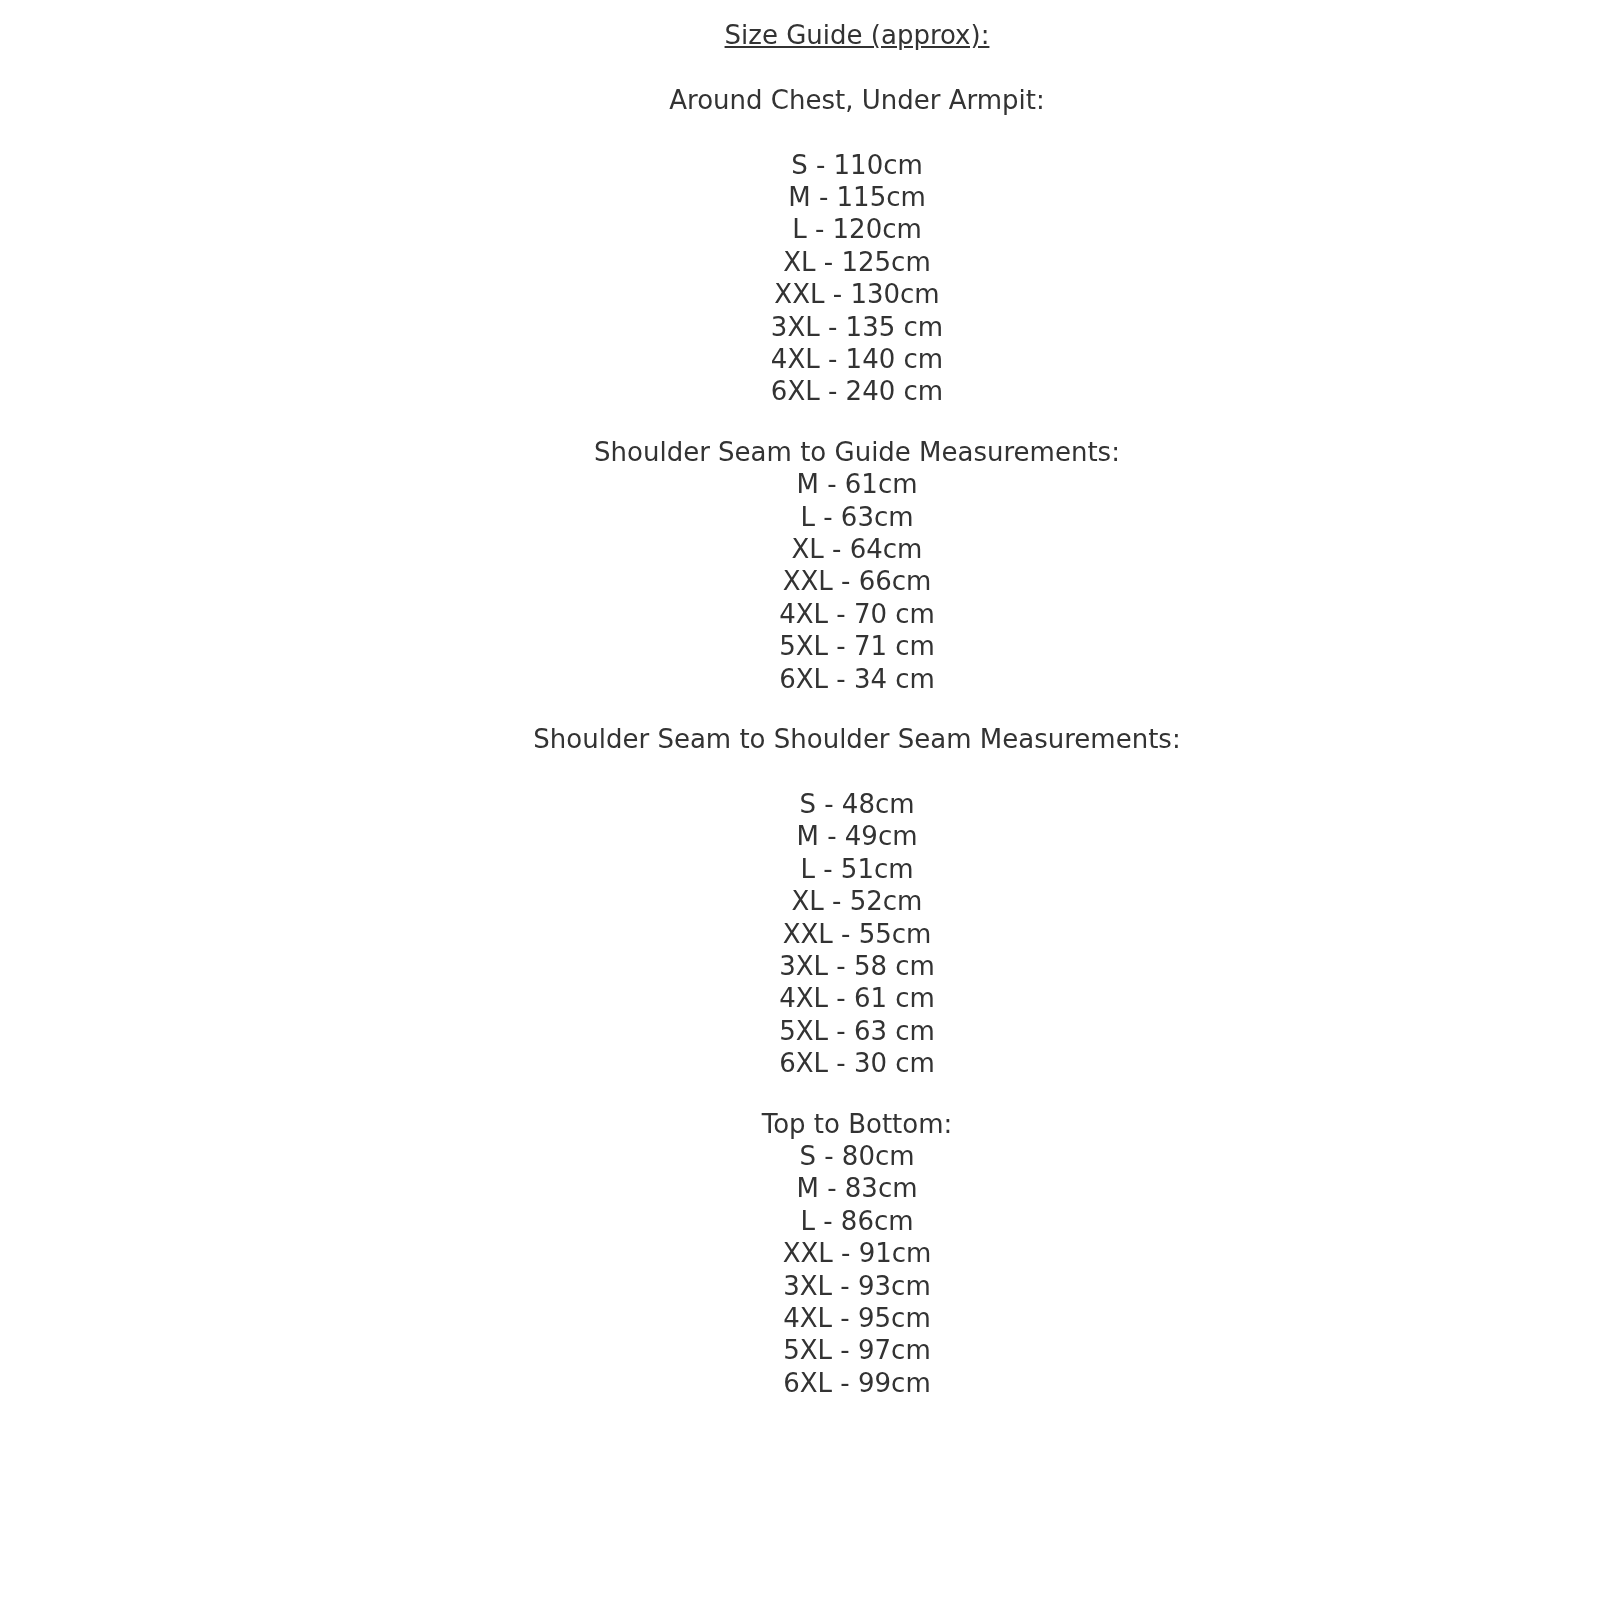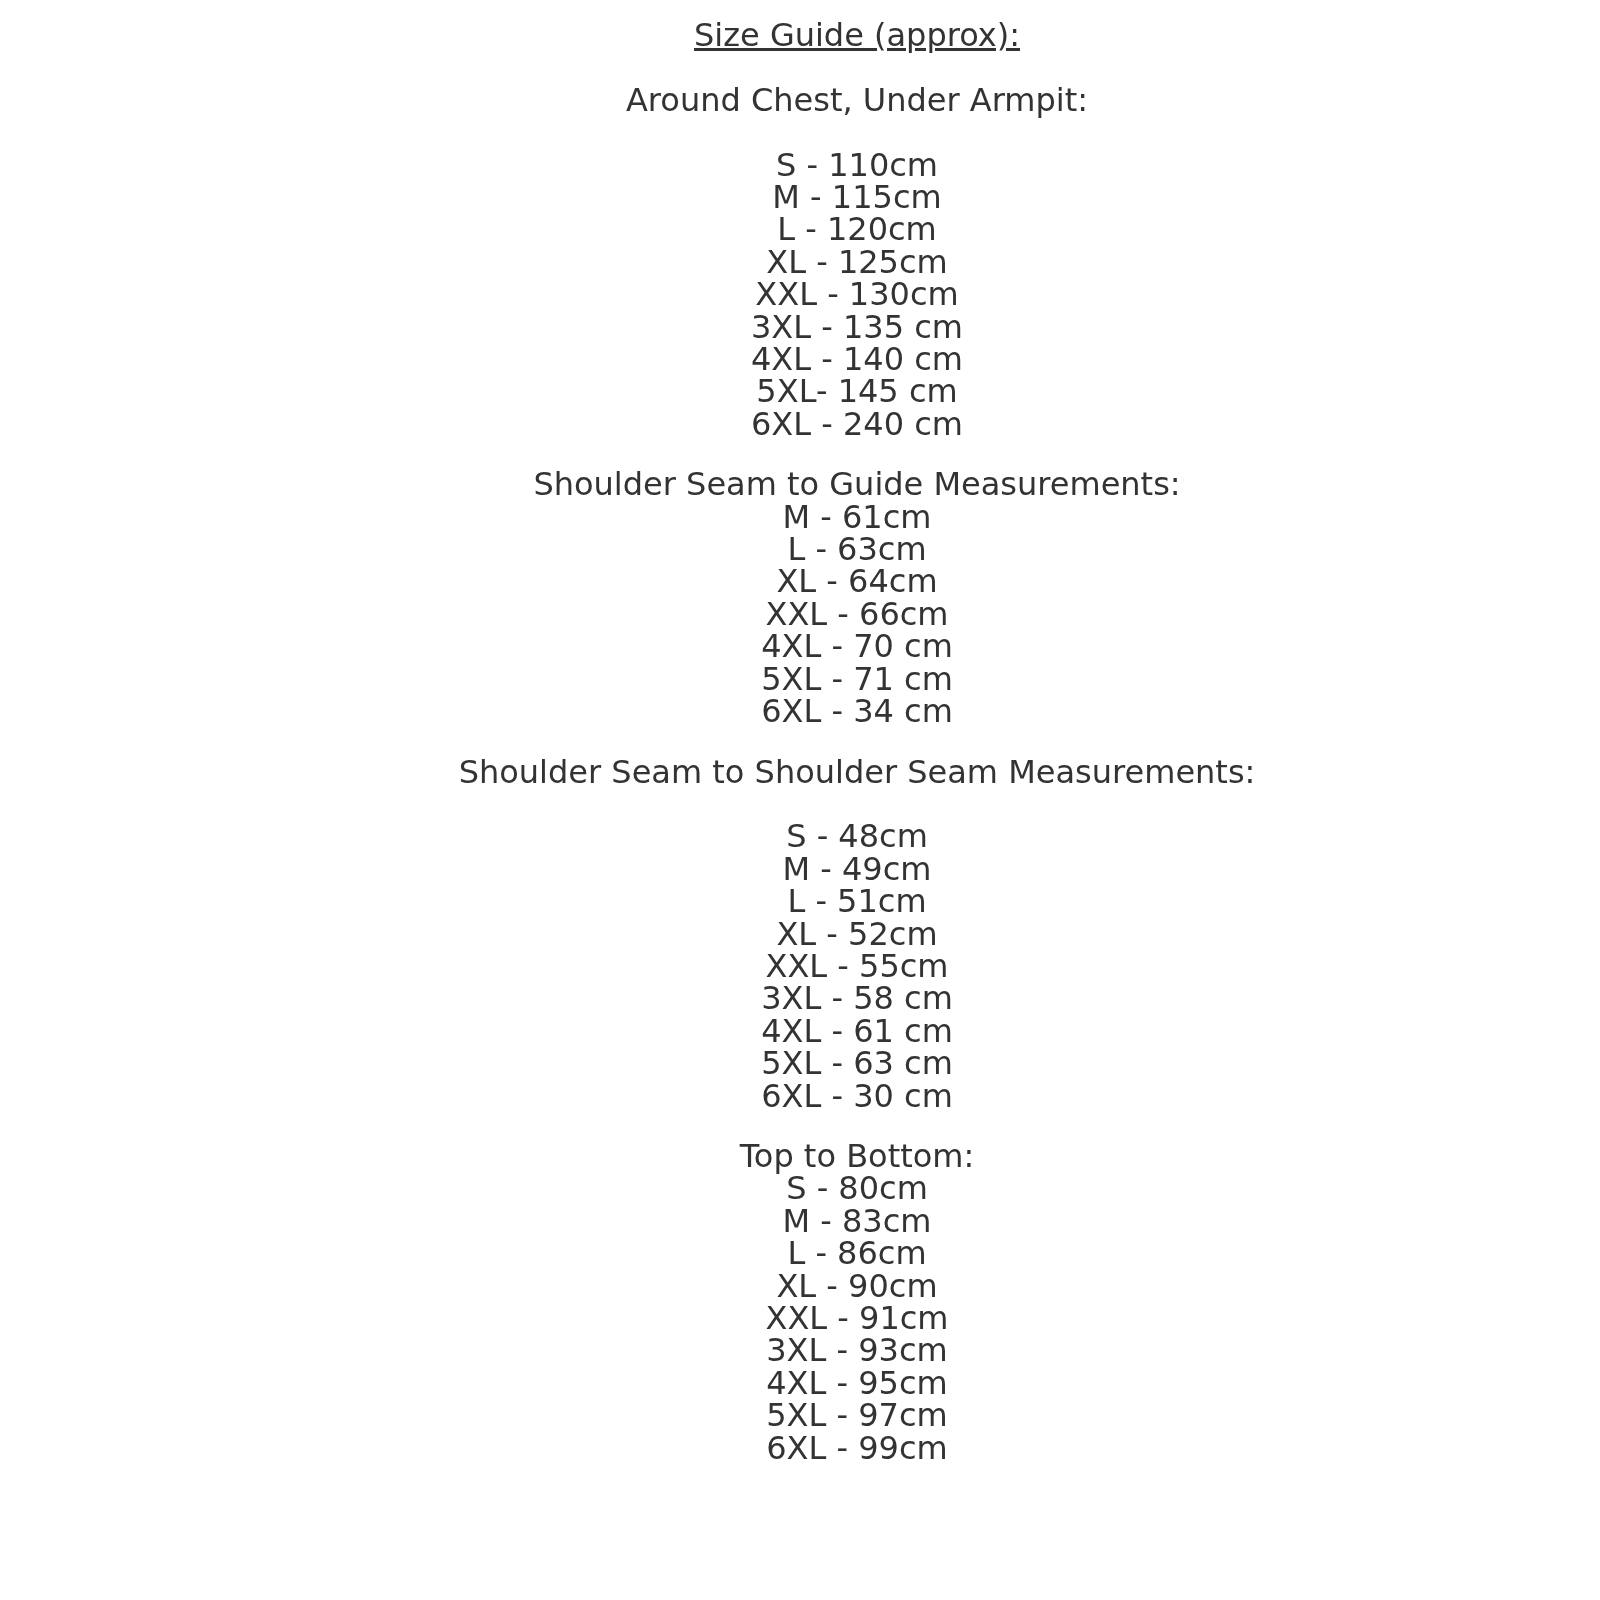--- a/index.html
+++ b/index.html
@@ -8,21 +8,21 @@
     background: #ffffff;
   }
   .doc {
     width: 1600px;
     height: 1600px;
     box-sizing: border-box;
     padding-top: 19px;
     padding-left: 114px; 
     text-align: center;
     font-family: "DejaVu Sans", "Liberation Sans", sans-serif;
-    font-size: 32px;
+    font-size: 26px;
     line-height: 32.4px;
     color: #333333;
     overflow: hidden;
   }
   .line {
     white-space: pre;
   }
   .title {
     text-decoration: underline;
     margin-bottom: 32.4px; 
@@ -44,21 +44,20 @@
   <div class="section">
     <div class="line heading gap-after">Around Chest, Under Armpit:</div>
     <div>
           <div class="line">S - 110cm</div>
           <div class="line">M - 115cm</div>
           <div class="line">L - 120cm</div>
           <div class="line">XL - 125cm</div>
           <div class="line">XXL - 130cm</div>
           <div class="line">3XL - 135 cm</div>
           <div class="line">4XL - 140 cm</div>
-          <div class="line">5XL- 145 cm</div>
           <div class="line">6XL - 240 cm</div>
         </div>
   </div>
 
   <div class="section">
     <div class="line heading">Shoulder Seam to Guide Measurements:</div>
     <div>
           <div class="line">M - 61cm</div>
           <div class="line">L - 63cm</div>
           <div class="line">XL - 64cm</div>
@@ -83,21 +82,20 @@
           <div class="line">6XL - 30 cm</div>
         </div>
   </div>
 
   <div class="section">
     <div class="line heading">Top to Bottom:</div>
     <div>
           <div class="line">S - 80cm</div>
           <div class="line">M - 83cm</div>
           <div class="line">L - 86cm</div>
-          <div class="line">XL - 90cm</div>
           <div class="line">XXL - 91cm</div>
           <div class="line">3XL - 93cm</div>
           <div class="line">4XL - 95cm</div>
           <div class="line">5XL - 97cm</div>
           <div class="line">6XL - 99cm</div>
         </div>
   </div>
 </div>
 </div>
 

